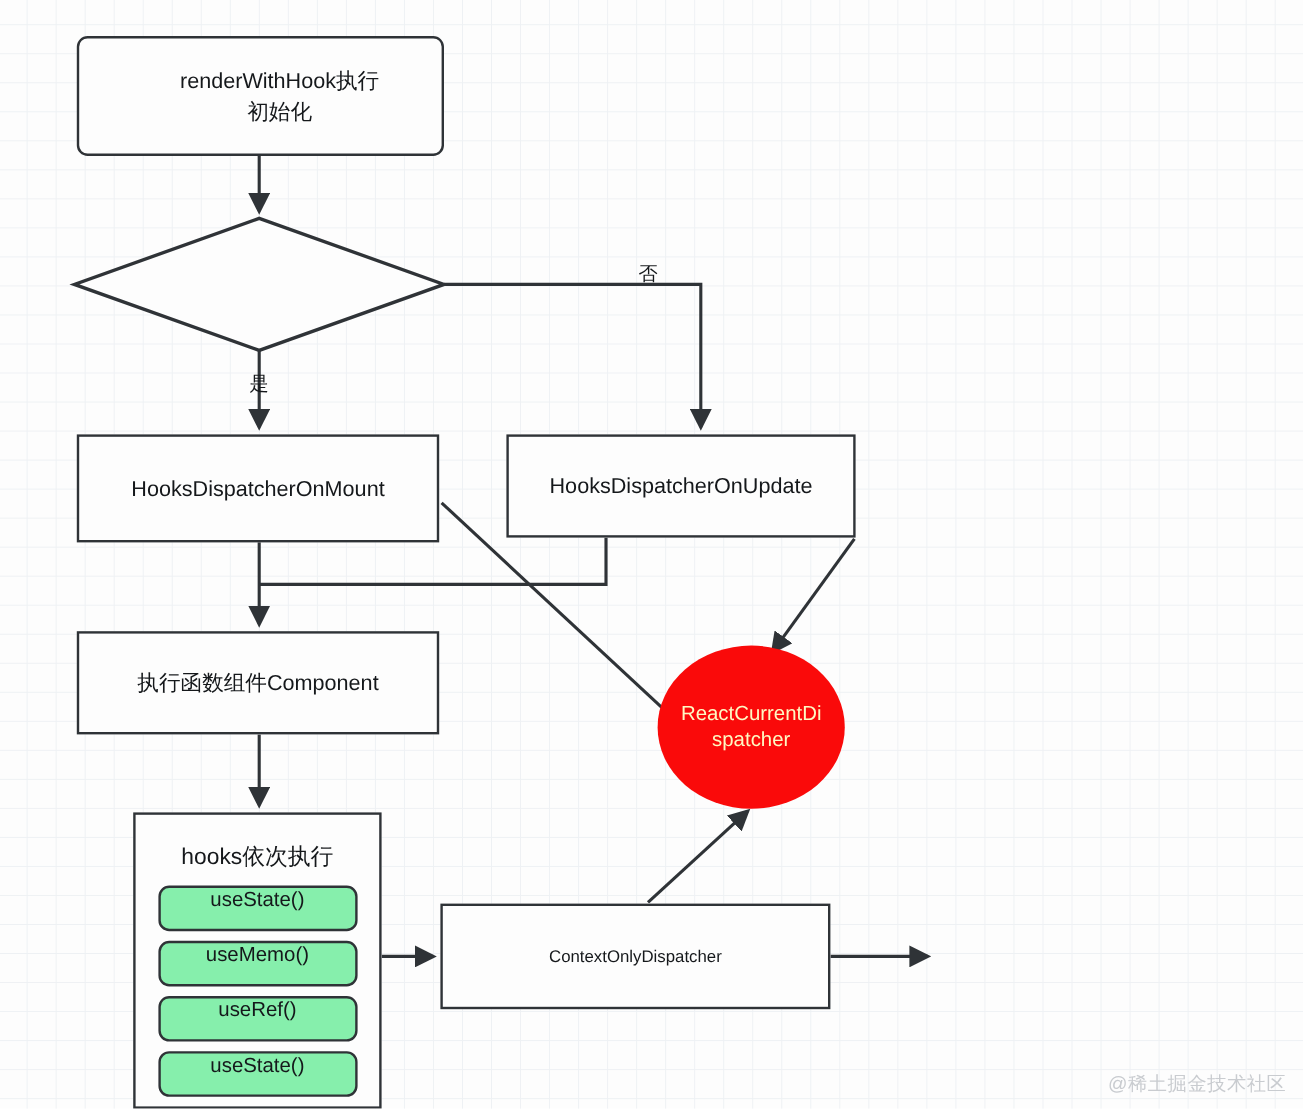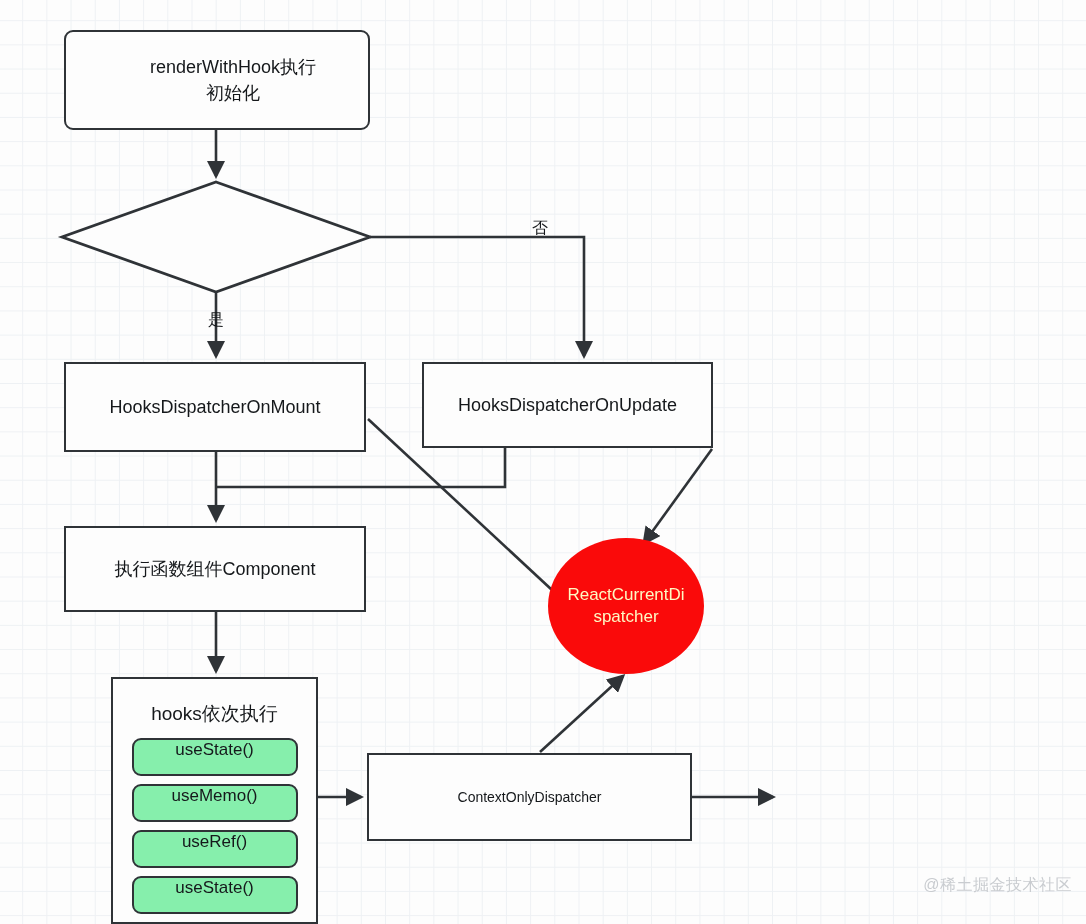--- a/index.html
+++ b/index.html
@@ -119,21 +119,21 @@
     left: 0; top: 0;
     width: 1086px;
     height: 924px;
     z-index: 2;
     pointer-events: none;
   }
 
   .watermark {
     position: absolute;
     right: 14px;
-    bottom: 28px;
+    bottom: 10px;
     font-size: 16px;
     color: #c9ccd0;
     z-index: 6;
     letter-spacing: 0.5px;
   }
 </style>
 </head>
 <body>
 
 <div id="canvas">

